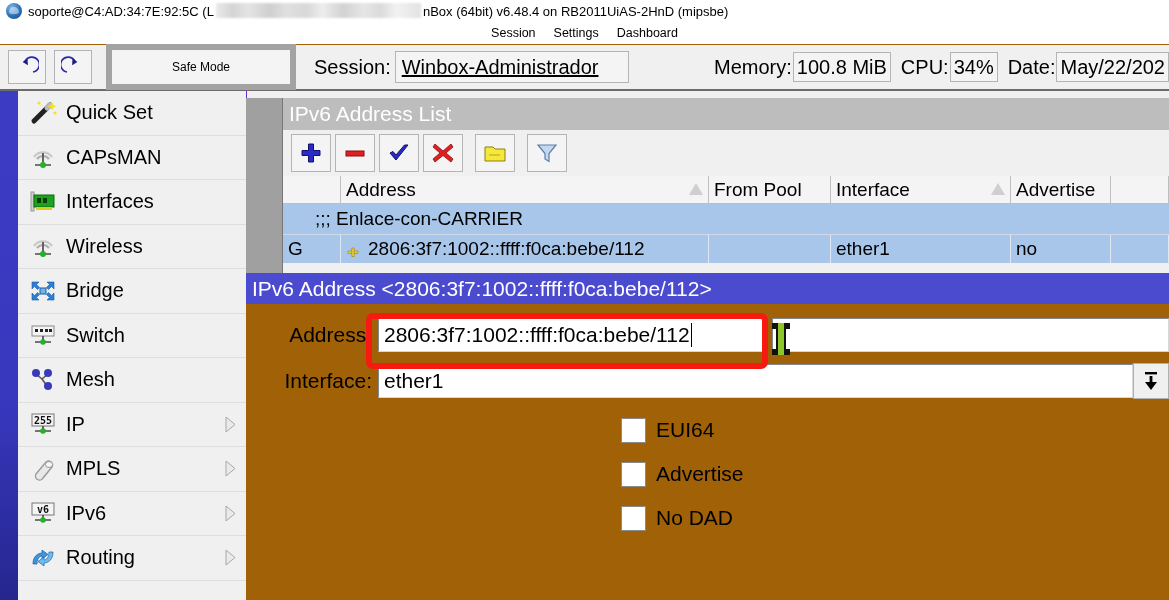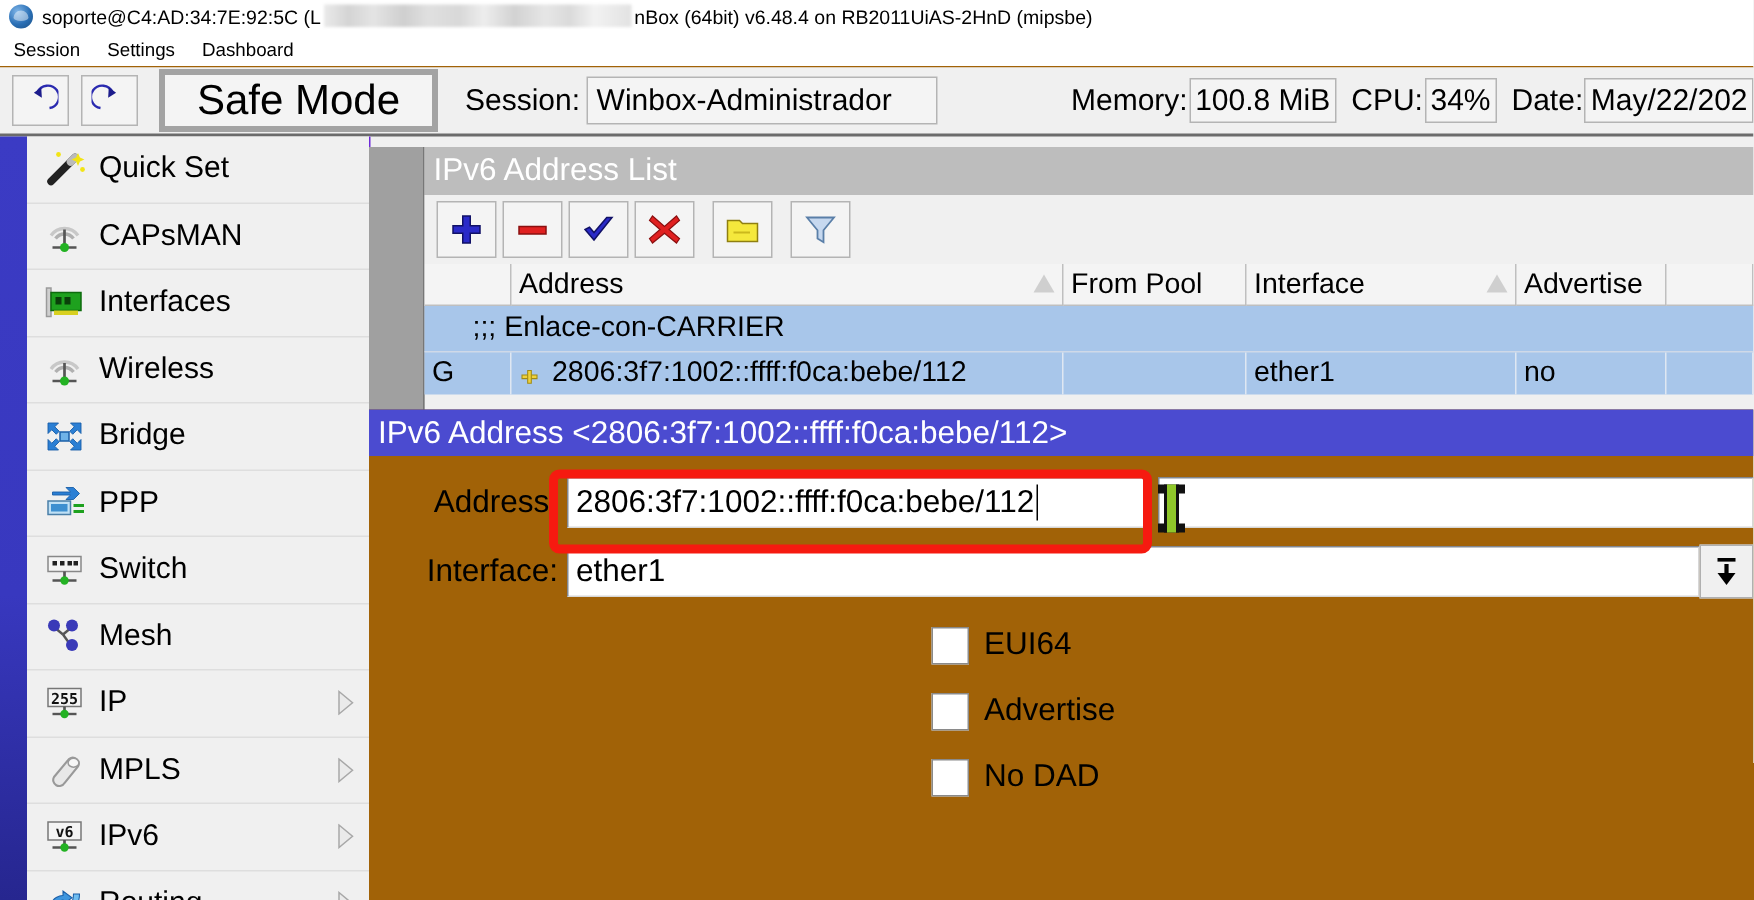--- a/index.html
+++ b/index.html
@@ -37,48 +37,49 @@
       #eaeaea 0%, #d4d4d4 8%, #e4e4e4 16%, #cfcfcf 26%, #e0e0e0 34%,
       #d8d8d8 44%, #ededed 52%, #d2d2d2 62%, #e6e6e6 72%, #dadada 80%,
       #f2f2f2 88%, #e2e2e2 100%);
     filter: blur(1px);
   }
 
   
   .menubar {
     position: absolute; left: 0; top: 22px; width: 1169px; height: 22px;
     background: #ffffff; display: flex; align-items: center;
-    border-bottom: 1px solid #a16207;
+    border-bottom: 3px solid #a16207;
+    justify-content: center;
   }
   .menubar .mi { font-size: 12.5px; color: #000; padding: 0 9px; cursor: default; }
 
   
   .toolbar {
     position: absolute; left: 0; top: 45px; width: 1169px; height: 44px;
     background: #f0f0f0; display: flex; align-items: center;
     border-bottom: 2px solid #6b6b6b;
   }
   .tbtn {
     width: 36px; height: 32px; margin-left: 8px;
     border: 1px solid #b4b4b4; background: #f4f4f4;
     display: flex; align-items: center; justify-content: center;
     cursor: pointer;
   }
   .tbtn svg { display: block; }
   .safemode {
     margin-left: 14px; height: 34px; min-width: 150px;
-    border: 4px solid #a3a3a3; background: #f4f4f4;
+    border: 6px solid #a3a3a3; background: #f4f4f4;
     display: flex; align-items: center; justify-content: center;
-    font-size: 28px; color: #000; padding: 0 14px; cursor: pointer;
+    font-size: 12px; color: #000; padding: 0 14px; cursor: pointer;
   }
   .sess-label { margin-left: 18px; font-size: 20px; color: #000; }
   .sess-box {
     margin-left: 4px; height: 30px; min-width: 220px;
     border: 1px solid #b4b4b4; background: #f4f4f4;
-    display: flex; align-items: center; padding: 0 6px; font-size: 20px; color: #000;
+    display: flex; align-items: center; padding: 0 6px; font-size: 20px; color: #000; text-decoration: underline;
   }
   .tb-right { margin-left: auto; display: flex; align-items: center; padding-right: 0; }
   .tb-right .lbl { font-size: 20px; color: #000; margin-left: 10px; }
   .tb-right .val {
     height: 28px; border: 1px solid #b4b4b4; background: #f4f4f4;
     display: flex; align-items: center; padding: 0 3px; font-size: 20px; color: #000;
     margin-left: 1px;
   }
 
   
@@ -299,32 +300,20 @@
             <path d="M26 4 h-7 l2.5 2.5 -3 3 2 2 3-3 2.5 2.5z"></path>
             <path d="M4 22 h7 l-2.5-2.5 3-3 -2-2 -3 3 -2.5-2.5z"></path>
             <path d="M26 22 h-7 l2.5-2.5 -3-3 2-2 3 3 2.5-2.5z"></path>
           </g>
           <rect x="12" y="10" width="6" height="6" fill="#6fb3e8" stroke="#1a5fa8"></rect>
         </svg>
       </div>
       <div class="lb">Bridge</div>
     </div>
 
-    <div class="menu-item">
-      <div class="ic">
-        <svg width="30" height="26" viewBox="0 0 30 26">
-          <path d="M7 6 h12 l-3-3 h5 l4 4 -4 4 h-5 l3-3 h-12z" fill="#2b7fd4" stroke="#1a5fa8" stroke-width="0.6"></path>
-          <rect x="4" y="12" width="15" height="9" fill="#bfe0f5" stroke="#4a7fa8"></rect>
-          <rect x="6" y="14" width="11" height="5" fill="#3d8fd0"></rect>
-          <rect x="21" y="14" width="7" height="2" fill="#1ea11e"></rect>
-          <rect x="21" y="18" width="7" height="2" fill="#1ea11e"></rect>
-        </svg>
-      </div>
-      <div class="lb">PPP</div>
-    </div>
 
     <div class="menu-item">
       <div class="ic">
         <svg width="30" height="26" viewBox="0 0 30 26">
           <rect x="4" y="4" width="22" height="10" fill="#f4f4f4" stroke="#888"></rect>
           <rect x="7" y="7" width="3" height="3" fill="#222"></rect>
           <rect x="12" y="7" width="3" height="3" fill="#222"></rect>
           <rect x="17" y="7" width="3" height="3" fill="#222"></rect>
           <rect x="21" y="7" width="3" height="3" fill="#222"></rect>
           <line x1="15" y1="14" x2="15" y2="20" stroke="#555" stroke-width="1.8"></line>

